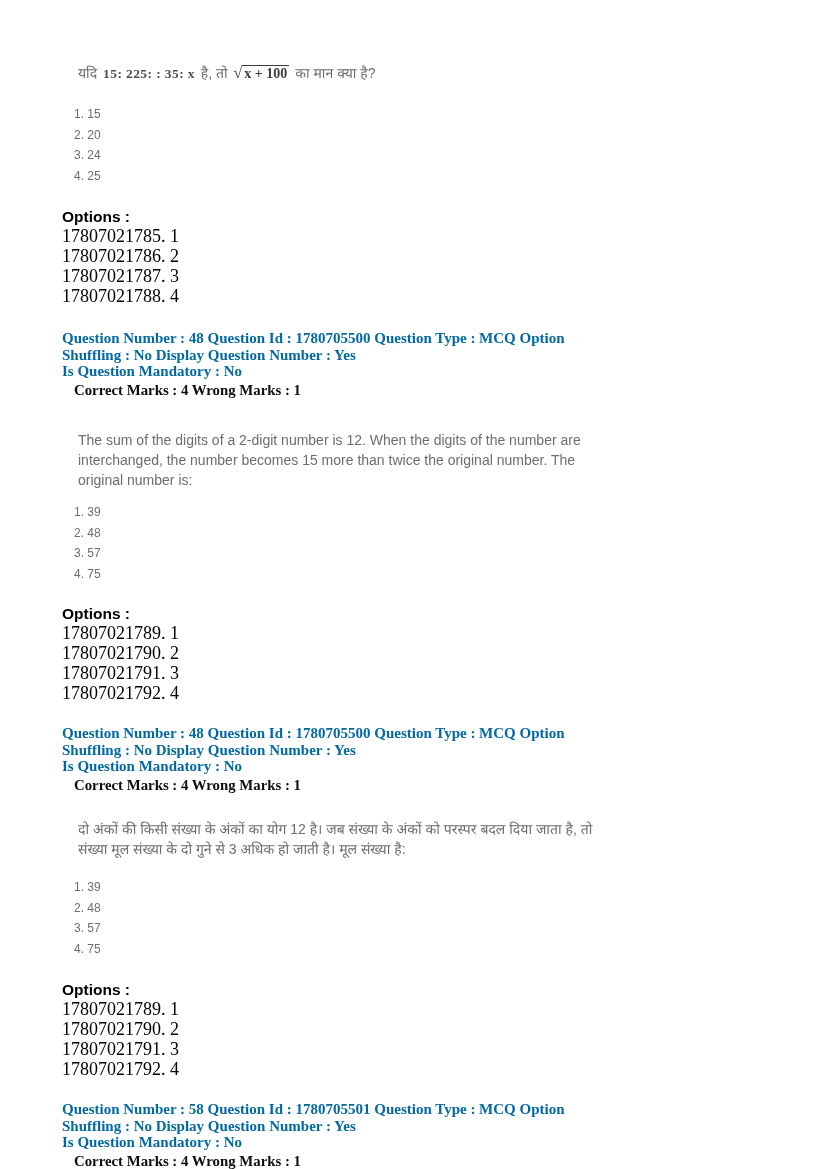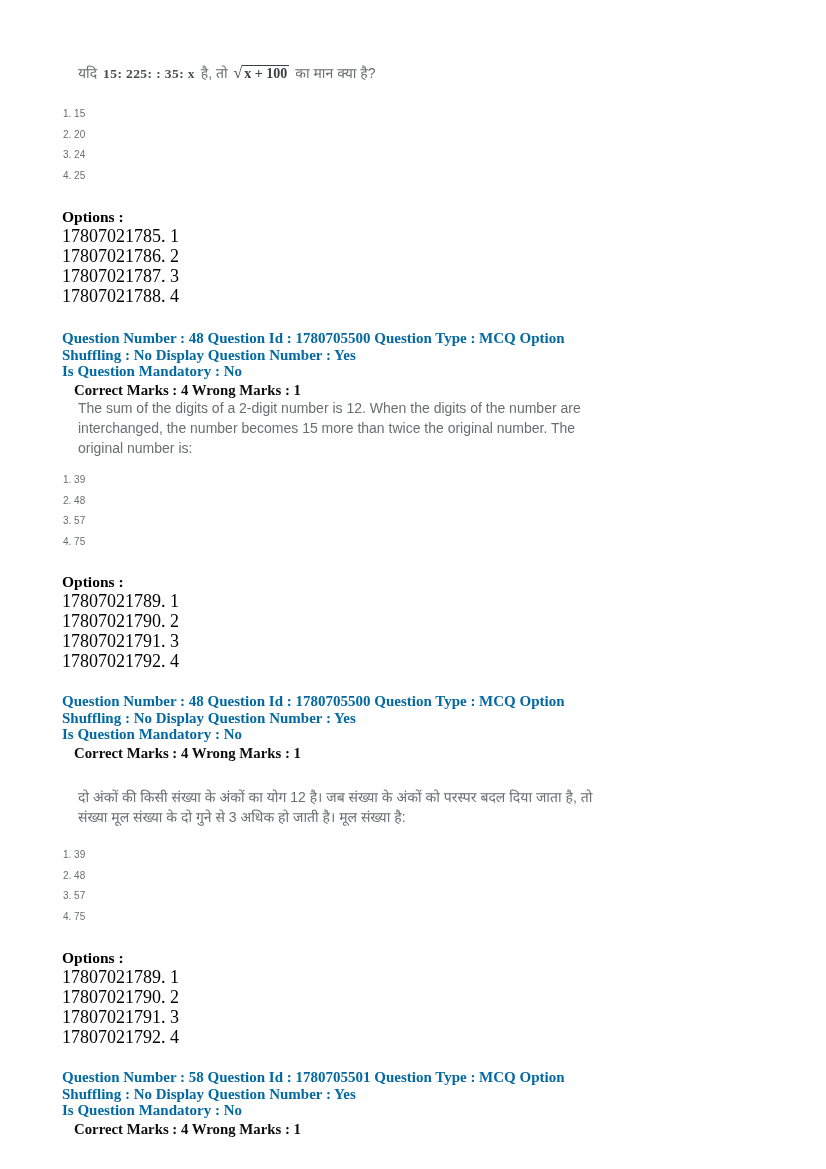--- a/index.html
+++ b/index.html
@@ -21,23 +21,23 @@
   
   .q-text {
     margin-left: 16px;
     max-width: 702px;
     color: #6a6d71;
     font-size: 14px;
     line-height: 20px;
   }
   .q-line { white-space: nowrap; }
   .choices {
-    margin-left: 1px;
+    margin-left: 12px;
     color: #6a6d71;
-    font-size: 10px;
+    font-size: 12px;
     line-height: 20.5px;
   }
   .choices.first { margin-top: 20px; }
   
   .math-ratio {
     font-family: "Liberation Serif", serif;
     font-weight: 600;
     font-size: 13.5px;
     color: #4a4d50;
     letter-spacing: 0.4px;
@@ -51,21 +51,21 @@
     padding: 0 2px;
   }
   .radical-sign { font-size: 16px; }
   .radicand {
     border-top: 1.6px solid #3c3f42;
     padding: 0 2px;
   }
   
   .options-heading {
     margin-top: 21px;
-    font-family: Liberation Serif, serif;
+    font-family: Liberation Sans, sans-serif;
     font-weight: bold;
     font-size: 15.5px;
     line-height: 19px;
     color: #000000;
   }
   .option-ids {
     font-family: Liberation Serif, serif;
     font-size: 18px;
     line-height: 20px;
     color: #000000;
@@ -81,21 +81,21 @@
   }
   .marks {
     margin-top: 2px;
     font-family: "Liberation Serif", serif;
     font-weight: bold;
     font-size: 14.8px;
     line-height: 16.5px;
     color: #0d0d0d;
     margin-left: 12px;
   }
-  .mt-q2 { }
+  .mt-q2 { margin-top: 32px; }
   .mt-choices-2 { margin-top: 12px; }
   .mt-heading-2 { margin-top: 20px; }
   .mt-meta-2 { margin-top: 22px; }
   .mt-q3 { margin-top: 26px; }
   .mt-choices-3 { margin-top: 18px; }
   .mt-heading-3 { margin-top: 21px; }
   .mt-meta-3 { margin-top: 22px; }
 </style>
 </head>
 <body>

